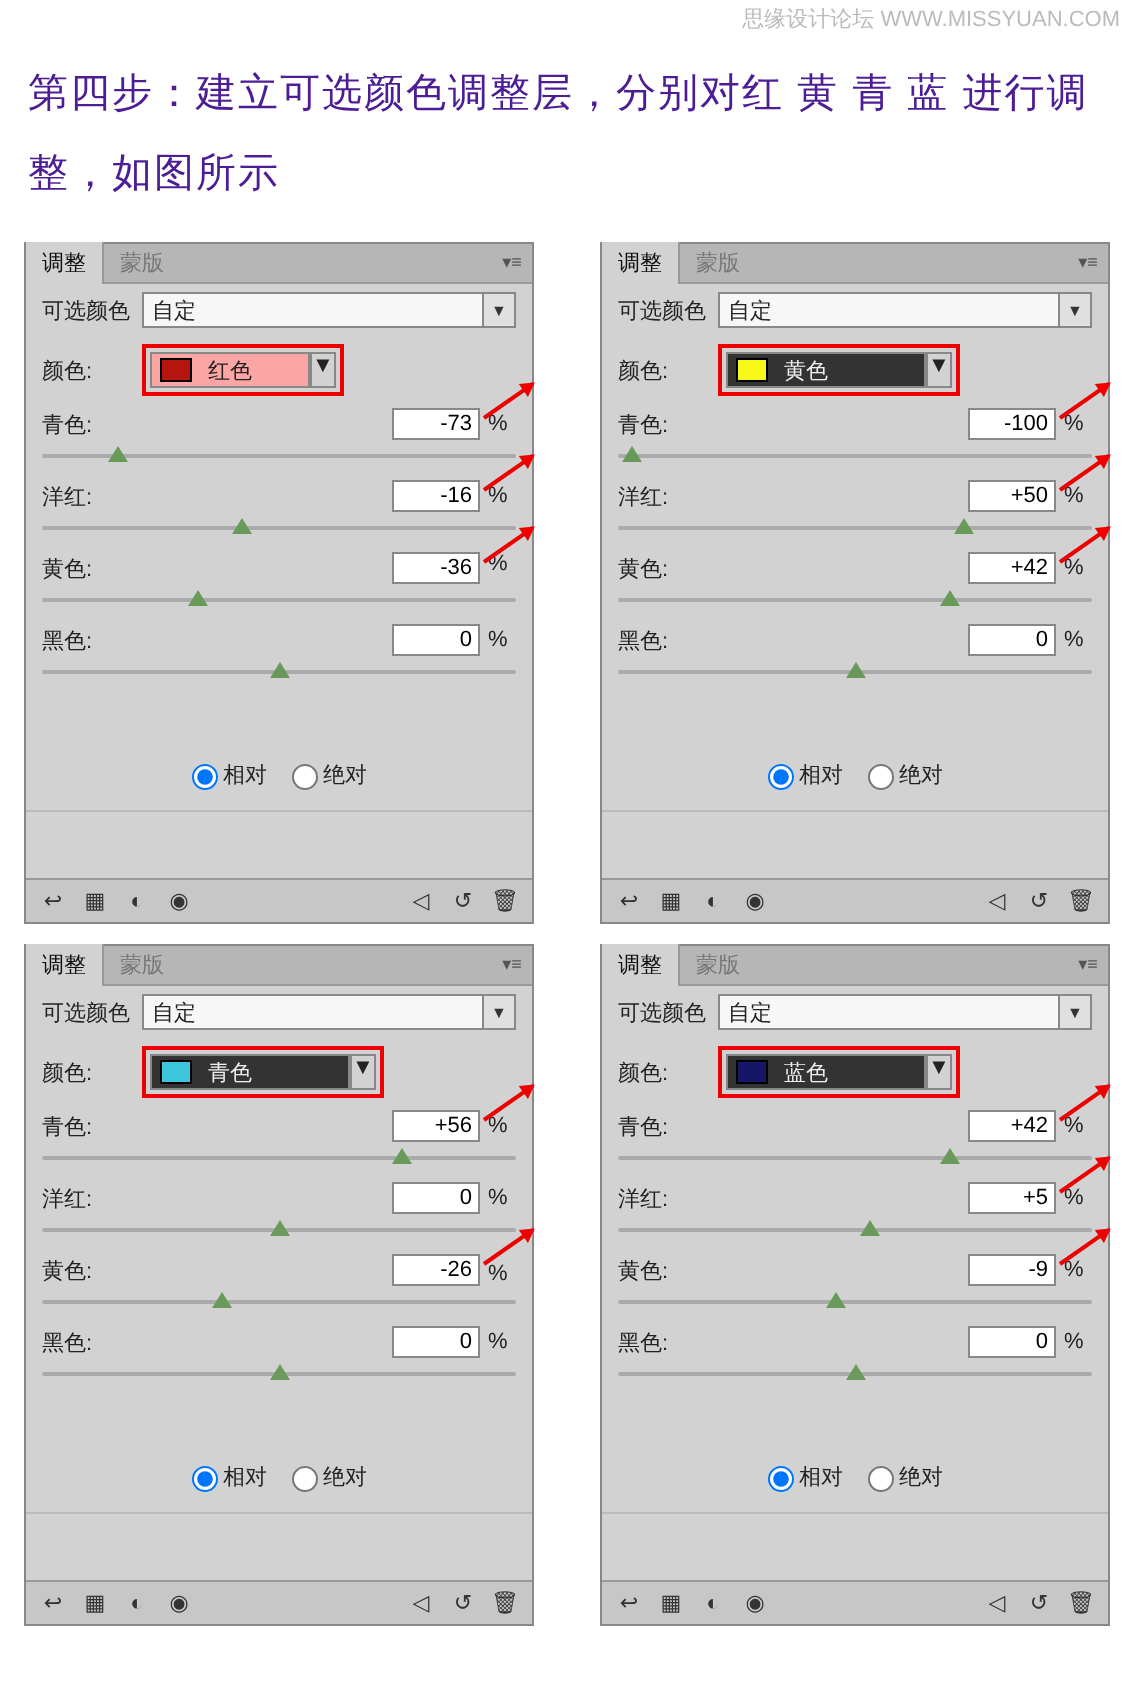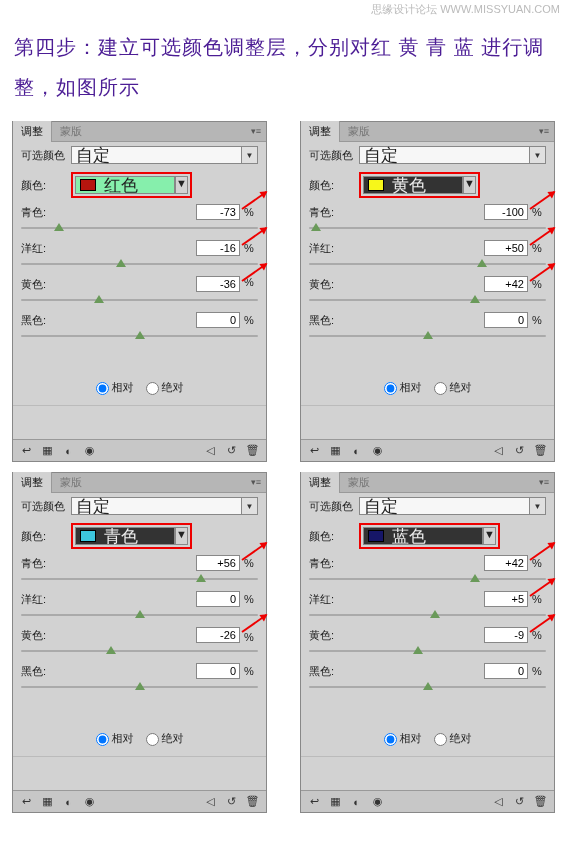--- a/index.html
+++ b/index.html
@@ -73,21 +73,21 @@
     background: #f7f7f7;
     border: 1px solid #888;
     height: 18px;
     position: relative;
   }
   .dropdown .swatch {
     width: 16px; height: 12px; margin: 0 4px;
     border: 1px solid #000;
   }
   .dropdown .text {
-    flex: 1; padding: 16px 4px; font-size: 17px;
+    flex: 1; padding: 16px 4px; font-size: 11px;
   }
   .dropdown .arrow-btn {
     width: 16px; height: 16px;
     background: #e0e0e0;
     border-left: 1px solid #888;
     display: flex; align-items: center; justify-content: center;
     font-size: 8px; color: #333;
   }
   .red-box {
     border: 2px solid #e00;
@@ -187,21 +187,21 @@
       <div class="row">
         <div class="label">可选颜色</div>
         <div class="dropdown">
           <span class="text">自定</span>
           <span class="arrow-btn">▼</span>
         </div>
       </div>
       <div class="row">
         <div class="label">颜色:</div>
         <div class="red-box">
-          <div class="dropdown" style="width:100px;background:#86efac">
+          <div class="dropdown" style="width:80px;background:#fca5a5">
             <span class="swatch" style="background:#b5150e"></span>
             <span class="text" style="color:#222">红色</span>
           </div>
           <span class="arrow-btn" style="border:1px solid #888;height:18px">▼</span>
         </div>
       </div>
       <div class="slider-row">
         <div class="slider-line">
           <span class="slider-label">青色:</span>
           <span style="display:flex;align-items:center">
@@ -459,21 +459,21 @@
       <div class="row">
         <div class="label">可选颜色</div>
         <div class="dropdown">
           <span class="text">自定</span>
           <span class="arrow-btn">▼</span>
         </div>
       </div>
       <div class="row">
         <div class="label">颜色:</div>
         <div class="red-box">
-          <div class="dropdown" style="width:120px;background:#333">
+          <div class="dropdown" style="width:100px;background:#333">
             <span class="swatch" style="background:#161668"></span>
             <span class="text" style="color:#eee">蓝色</span>
           </div>
           <span class="arrow-btn" style="border:1px solid #888;height:18px">▼</span>
         </div>
       </div>
       <div class="slider-row">
         <div class="slider-line">
           <span class="slider-label">青色:</span>
           <span style="display:flex;align-items:center">

